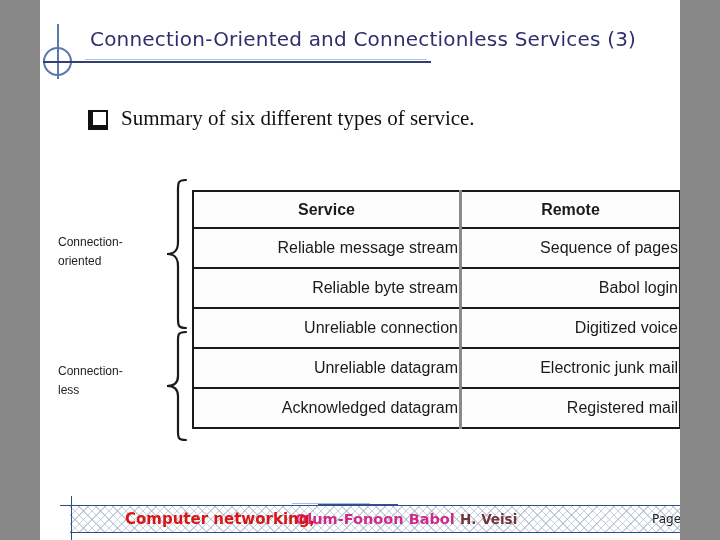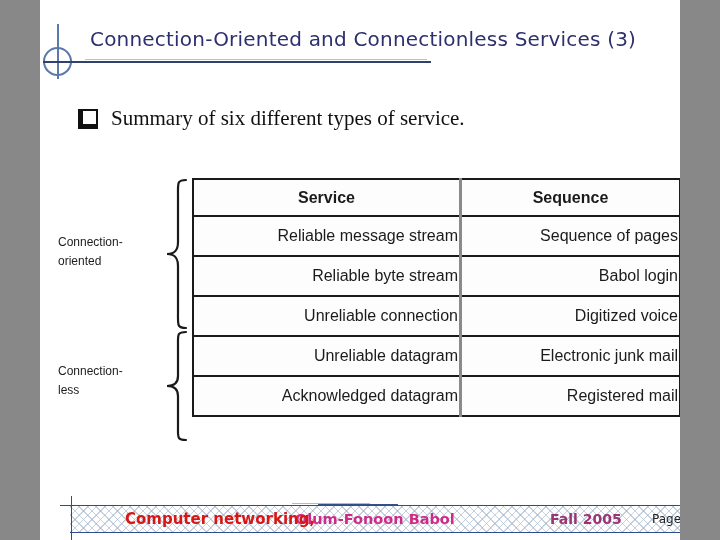--- a/index.html
+++ b/index.html
@@ -15,21 +15,21 @@
     border:2px solid #5b79ad; border-radius:50%; box-sizing:border-box; background:transparent; }
   .title-underline-light { position:absolute; left:45px; top:59px; width:342px; height:1px; background:#a9c6e8; }
   .title-underline-dark  { position:absolute; left:3px;  top:61px; width:388px; height:2px; background:#31406e; }
   
   .title {
     position:absolute; left:50px; top:27px; width:650px;
     font-family:"DejaVu Sans", sans-serif; font-size:20px; font-weight:500;
     color:#2e2f6e; letter-spacing:0.2px; white-space:nowrap;
   }
   
-  .bullet-row { position:absolute; left:38px; top:105px; display:flex; align-items:flex-start; }
+  .bullet-row { position:absolute; left:48px; top:105px; display:flex; align-items:center; }
   .bullet-square {
     width:13px; height:13px; margin-top:4px; margin-right:13px;
     border:2px solid #111; border-left-width:5px; border-bottom-width:5px; background:#fff;
   }
   .bullet-text {
     font-family:"Liberation Serif", serif; font-size:21px; color:#111; line-height:26px;
   }
   
   .group-label {
     position:absolute; width:100px; left:18px; text-align:left;
@@ -38,21 +38,21 @@
   .label-co { top:233px; }
   .label-cl { top:362px; }
   .brace { position:absolute; left:124px; }
   .brace-co { top:178px; }
   .brace-cl { top:330px; }
   
   .svc-table-wrap { position:absolute; left:152px; top:178px; width:489px; }
   table.svc {
     border-collapse:collapse; width:100%; table-layout:fixed;
     border:2px solid #1a1a1a; background:#fdfdfd;
-    font-family:"Liberation Sans", sans-serif; color:#1b1b1b;
+    font-family:"Liberation Sans", sans-serif; color:#1b1b1b;margin-top:12px;
   }
   table.svc th {
     height:33px; font-size:16px; font-weight:bold; text-align:center;
     border-bottom:2px solid #1a1a1a;
   }
   table.svc td {
     height:36px; font-size:16px; font-weight:normal; text-align:right;
     border-bottom:2px solid #1a1a1a; vertical-align:middle;
   }
   table.svc .col-service { width:54%; border-right:3px solid #8a8a8a; }
@@ -113,21 +113,21 @@
   </svg>
   <svg class="brace brace-cl" width="24" height="112" viewBox="0 0 24 112">
     <path d="M22,2 C13,2 14,5 14,15 L14,46 C14,52 11,56 3,56 C11,56 14,60 14,66 L14,97 C14,107 13,110 22,110" fill="none" stroke="#1a1a1a" stroke-width="2.2" stroke-linecap="round"></path>
   </svg>
 
   <div class="svc-table-wrap">
     <table class="svc">
       <thead>
         <tr>
           <th class="col-service">Service</th>
-          <th class="col-example">Sequence</th>
+          <th class="col-example">Remote</th>
         </tr>
       </thead>
       <tbody>
         <tr>
           <td class="col-service">Reliable message stream</td>
           <td class="col-example">Sequence of pages</td>
         </tr>
         <tr>
           <td class="col-service">Reliable byte stream</td>
           <td class="col-example">Babol login</td>
@@ -150,16 +150,16 @@
 
   <div class="footer-line-light"></div>
   <div class="footer-line-dark"></div>
   <div class="footer-band"></div>
   <div class="footer-band-ext"></div>
   <div class="footer-tick tick-left"></div>
   <div class="footer-tick tick-right"></div>
 
   <div class="footer-text ft-institute">Olum-Fonoon Babol</div>
   <div class="footer-text ft-course">Computer networking,</div>
-  <div class="footer-text ft-term">Fall 2005</div>
+  <div class="footer-text ft-author">H. Veisi</div>
   <div class="footer-text ft-page">Page 37</div>
 
 </div>
 
 </body></html>

